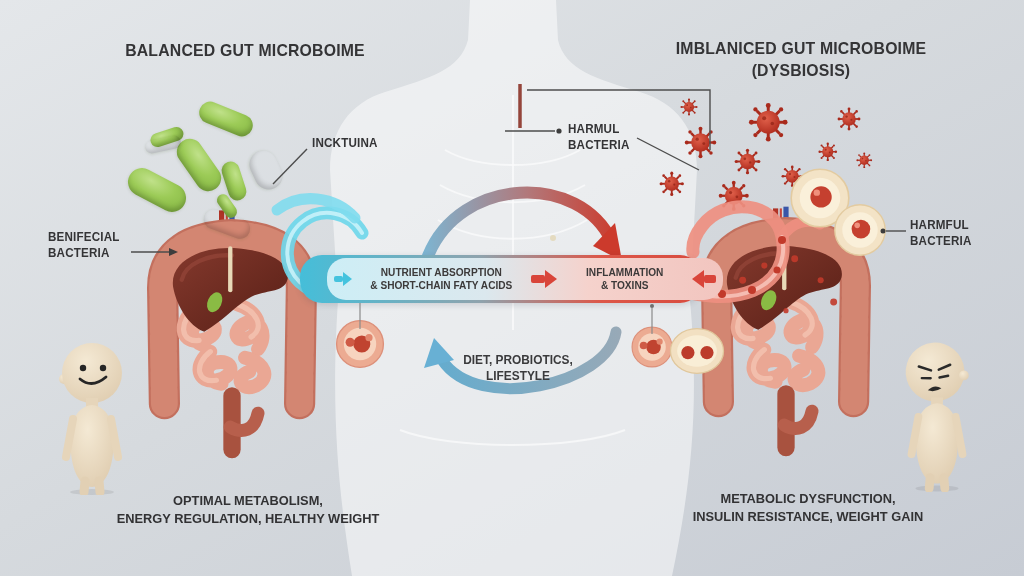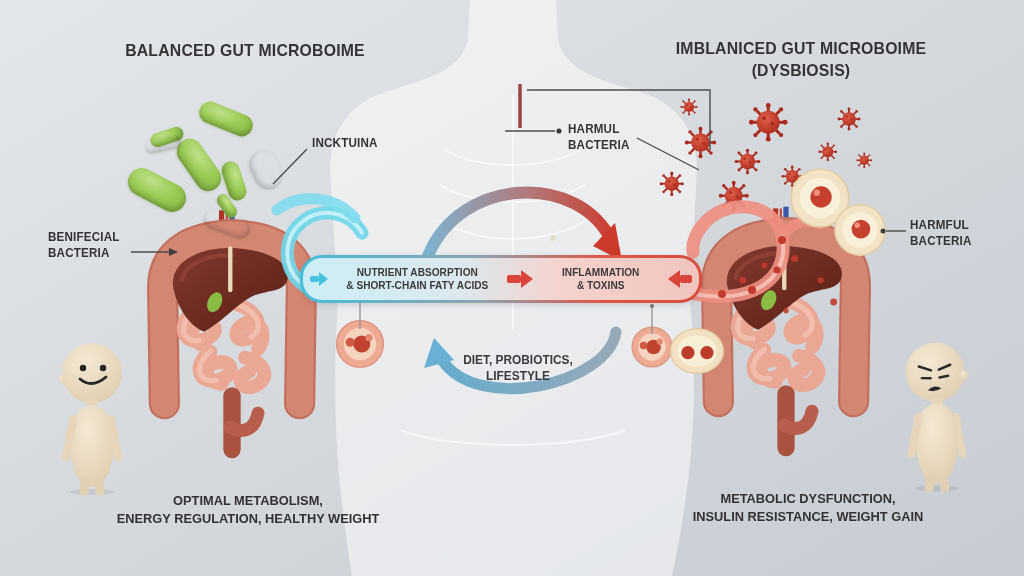--- a/index.html
+++ b/index.html
@@ -15,21 +15,21 @@
   
   .title{font-size:17px;text-align:center;line-height:1.3;color:#343436;}
   
   .callout{font-size:12.5px;line-height:1.25;color:#343436;}
   
   .band-outer{left:300px;top:255px;width:402px;height:48px;border-radius:22px;padding:3px;
     background:linear-gradient(90deg,#45bed9 0%,#8fa3ad 45%,#dd5749 75%,#d84b3e 100%);
     box-shadow:0 2px 6px rgba(60,70,90,.18);}
   .band-inner{width:100%;height:100%;border-radius:19px;display:flex;align-items:center;
     background:linear-gradient(90deg,#cdeef6 0%,#dbe8ee 40%,#f5d2cc 66%,#f2c5bf 100%);
-    padding:0 7px;gap:6px;}
+    padding:0 7px;gap:6px;margin-left:24px;}
   .band-text{font-size:11px;line-height:1.18;text-align:center;color:#3c3a3a;font-weight:700;transform:scaleX(.92);}
   .arrow-right,.arrow-left{display:flex;align-items:center;}
   .arrow-right .bar,.arrow-left .bar{height:8px;border-radius:2px;}
   .arrow-right .tri{width:0;height:0;border-top:9px solid transparent;border-bottom:9px solid transparent;}
   .arrow-left  .tri{width:0;height:0;border-top:9px solid transparent;border-bottom:9px solid transparent;}
   
   .cycle-text{font-size:12.5px;line-height:1.3;text-align:center;color:#3a3a3c;font-weight:700;transform:scaleX(.95);}
   
   .outcome{font-size:13.5px;line-height:1.35;text-align:center;color:#323234;font-weight:700;transform:scaleX(.95);}
   

